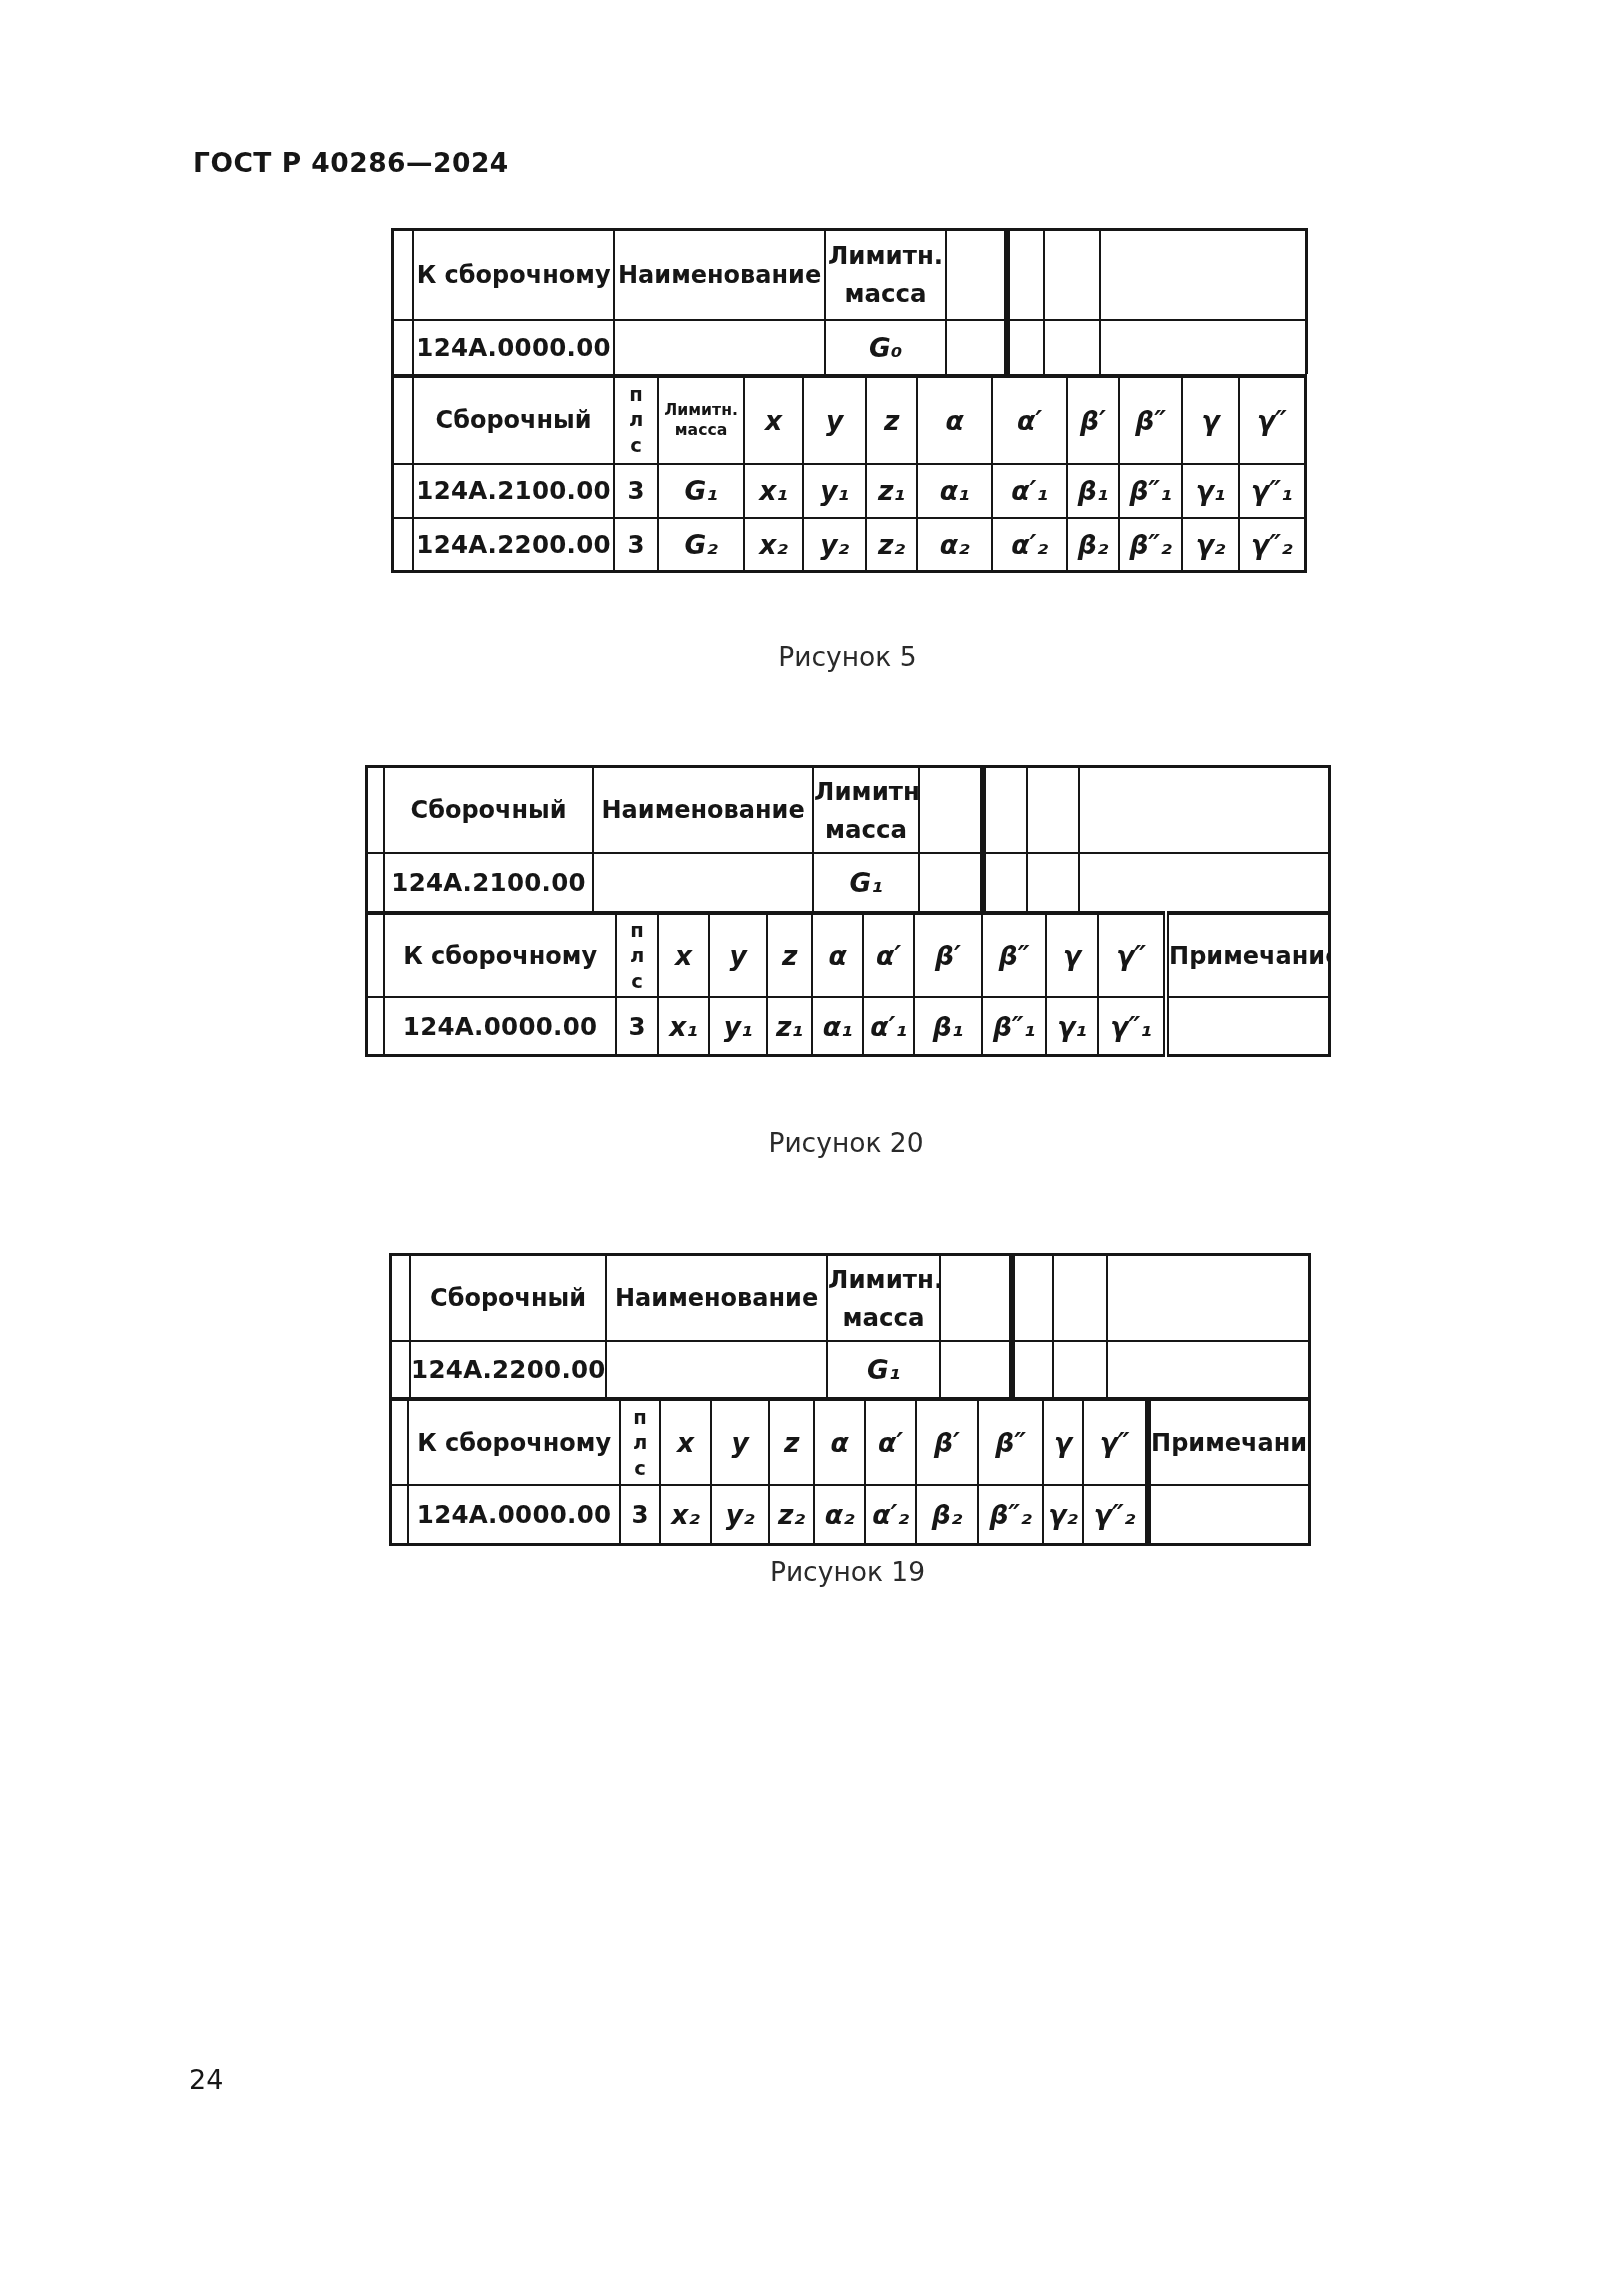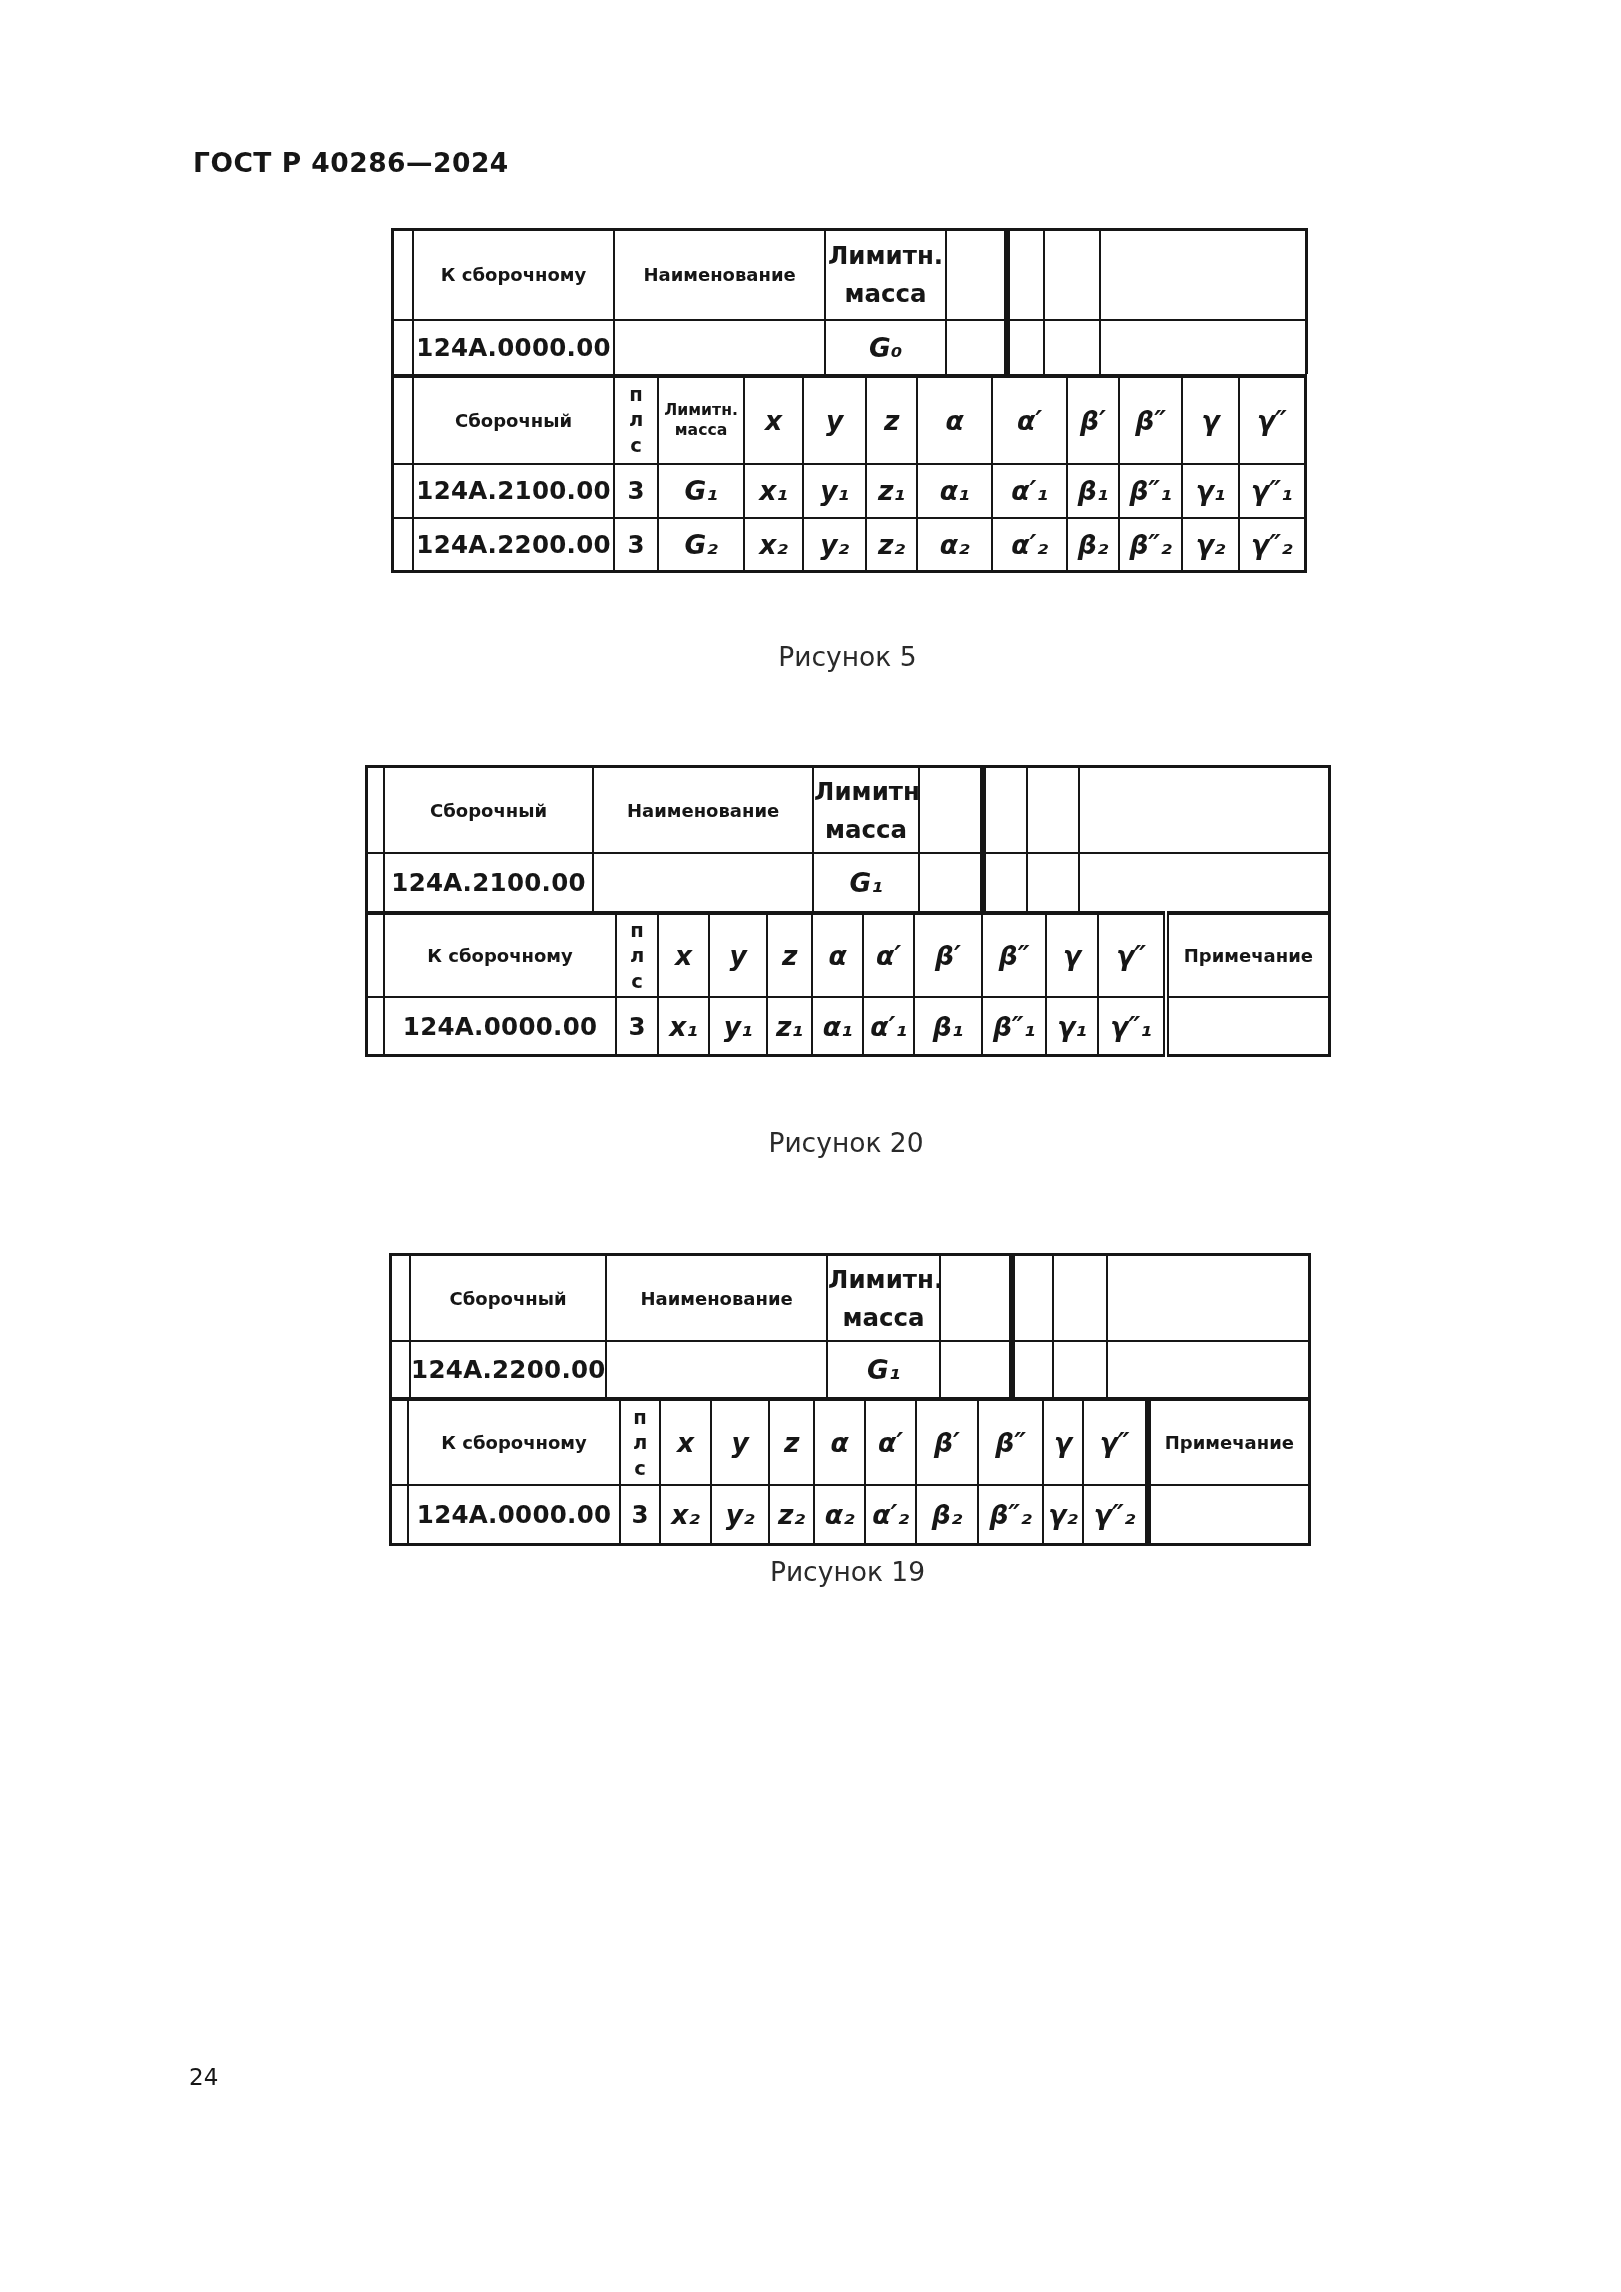--- a/index.html
+++ b/index.html
@@ -5,34 +5,34 @@
   html,body{margin:0;padding:0;}
   body{
     position:relative;
     width:1621px;height:2293px;
     background:#ffffff;
     font-family:"DejaVu Sans","Liberation Sans",sans-serif;
     color:#161616;
   }
   .abs{position:absolute;}
   .doc-header{font-size:26.5px;font-weight:bold;letter-spacing:0.5px;}
-  .page-num{font-size:23px;}
+  .page-num{font-size:27px;}
   .caption{font-size:26.5px;text-align:center;color:#2a2a2a;}
 
   table.t{border-collapse:collapse;table-layout:fixed;}
   table.t td{
     border:2.9px solid #161616;
     text-align:center;vertical-align:middle;
     padding:0;overflow:hidden;
   }
   table.tt{border:3.9px solid #161616;border-bottom:0;}
   table.tt tr.lastr td{border-bottom:0;}
   table.tb{border:3.9px solid #161616;border-top:4.9px solid #161616;}
 
-  .hdr{font-size:18px;font-weight:bold;}
+  .hdr{font-size:24px;font-weight:bold;}
   .code{font-size:24.5px;font-weight:bold;letter-spacing:0.3px;white-space:nowrap;}
   .var{font-style:italic;font-weight:bold;font-size:26.5px;white-space:nowrap;}
   .num{font-size:24.5px;font-weight:bold;}
   .pls{font-size:19.6px;font-weight:bold;line-height:1.3;}
   .small2{font-size:15.7px;font-weight:bold;line-height:1.3;}
   .lim2 div{margin:8.8px 0;font-size:24.5px;font-weight:bold;}
   .thickL{border-left:6.9px solid #161616 !important;}
   .dblL{border-left:6.9px double #161616 !important;}
 </style>
 </head>

